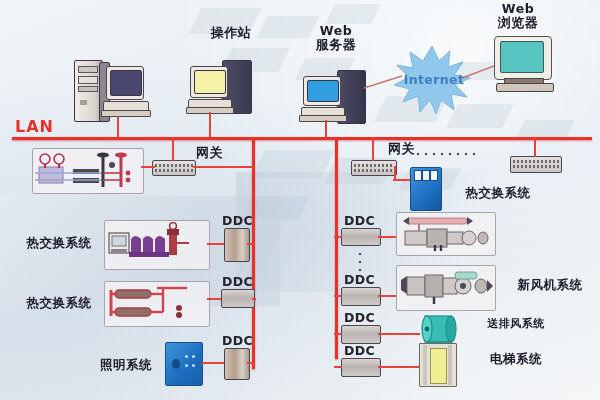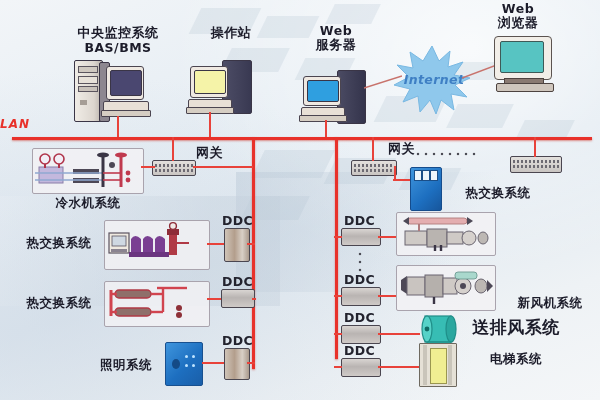--- a/index.html
+++ b/index.html
@@ -49,21 +49,21 @@
   .ddc-lbl{position:absolute;font-weight:bold;color:#23232e;letter-spacing:.4px;}
 
   
   .gw{position:absolute;border:1.3px solid #4a4650;border-radius:2px;
      background:linear-gradient(180deg,#e3e0dd 0%,#c9c5c2 100%);overflow:hidden;}
   .gw .row{position:absolute;left:2px;right:2px;height:3px;
      background:repeating-linear-gradient(90deg,#6d6a72 0 2px,transparent 2px 4px);}
 
   
   .burst{position:absolute;}
-  .burst-txt{position:absolute;color:#3e7fc4;font-weight:bold;font-style:italic;
+  .burst-txt{position:absolute;color:#3e7fc4;font-weight:bold;
      letter-spacing:.4px;}
 
   .dots-h{position:absolute;height:4px;
     background-image:radial-gradient(circle,#4c4c55 1.4px,transparent 1.6px);
     background-size:8px 4px;background-repeat:repeat-x;}
   .dots-v{position:absolute;width:4px;
     background-image:radial-gradient(circle,#4c4c55 1.4px,transparent 1.6px);
     background-size:4px 8px;background-repeat:repeat-y;}
 </style>
 </head>
@@ -85,24 +85,20 @@
   <div class="bgtile" style="left:330px;top:158px;width:60px;height:26px;"></div>
   <div class="bgtile" style="left:404px;top:168px;width:52px;height:22px;"></div>
   <div class="bgtile" style="left:246px;top:196px;width:58px;height:24px;"></div>
   <div class="bgtile" style="left:455px;top:62px;width:44px;height:18px;"></div>
   <div class="bgtile" style="left:520px;top:120px;width:50px;height:20px;"></div>
   <div class="bgwash" style="left:236px;top:172px;width:360px;height:120px;
        background:linear-gradient(118deg,rgba(188,202,216,.5) 0%,rgba(255,255,255,0) 62%);"></div>
   <div class="bgwash" style="left:0px;top:196px;width:280px;height:110px;
        background:linear-gradient(100deg,rgba(255,255,255,.1) 0%,rgba(196,208,220,.42) 70%);"></div>
 
-  <div class="lbl lbl-cn" style="left:58px;top:26px;width:120px;font-size:13px;">
-    <div>中央监控系统</div>
-    <div style="font-size:12.5px;">BAS/BMS</div>
-  </div>
 
   <div class="lbl lbl-cn" style="left:186px;top:26px;width:90px;font-size:13px;">
     <div>操作站</div>
   </div>
 
   <div class="lbl lbl-cn" style="left:298px;top:24px;width:76px;font-size:12.5px;">
     <div>Web</div>
     <div style="font-size:13px;">服务器</div>
   </div>
 
@@ -170,21 +166,21 @@
     </svg>
   </div>
 
   <div style="position:absolute;left:494px;top:36px;width:62px;height:56px;">
     <div style="position:absolute;left:0;top:0;width:56px;height:42px;background:#f2eee8;border:1.8px solid #5b5350;border-radius:4px;"></div>
     <div style="position:absolute;left:6px;top:5px;width:42px;height:30px;background:#57c4c2;border:1.4px solid #3e5a57;border-radius:2px;"></div>
     <div style="position:absolute;left:10px;top:42px;width:38px;height:6px;background:#8a7a72;border:1.4px solid #4d4340;"></div>
     <div style="position:absolute;left:2px;top:47px;width:56px;height:7px;background:#cfc6bd;border:1.5px solid #4d4340;border-radius:2px;"></div>
   </div>
 
-  <div class="lbl" style="left:0;top:118px;font-size:12px;color:#e8312a;letter-spacing:1px;font-style:italic;">LAN</div>
+  <div class="lbl" style="left:15px;top:118px;font-size:16px;color:#e8312a;letter-spacing:1px;">LAN</div>
   <div class="bus h" style="left:12px;top:137px;width:580px;"></div>
 
   <div class="bus v" style="left:252px;top:137px;height:232px;"></div>
 
   <div class="bus v" style="left:335px;top:137px;height:222px;"></div>
 
   <div class="lbl lbl-cn" style="left:196px;top:146px;font-size:13px;">网关</div>
   <div class="gw" style="left:152px;top:160px;width:42px;height:14px;">
     <div class="row" style="top:3px;"></div>
     <div class="row" style="top:8px;"></div>
@@ -223,21 +219,20 @@
       <line x1="88" y1="6" x2="88" y2="38" stroke="#c03a4e" stroke-width="3"></line>
       <ellipse cx="70" cy="6" rx="6" ry="2.6" fill="#3a3545"></ellipse>
       <ellipse cx="88" cy="6" rx="6" ry="2.6" fill="#c03a4e"></ellipse>
       <circle cx="79" cy="16" r="3" fill="#4d4856"></circle>
       <line x1="70" y1="24" x2="88" y2="24" stroke="#c03a4e" stroke-width="1.6"></line>
       <line x1="70" y1="31" x2="88" y2="31" stroke="#c03a4e" stroke-width="1.6"></line>
       <circle cx="95" cy="24" r="2.4" fill="#c03a4e"></circle>
       <circle cx="95" cy="31" r="2.4" fill="#c03a4e"></circle>
     </svg>
   </div>
-  <div class="lbl lbl-cn" style="left:38px;top:196px;width:100px;font-size:12.5px;">冷水机系统</div>
   <div class="wire h" style="left:141px;top:166px;width:14px;"></div>
 
   <div class="eqbox" style="left:104px;top:220px;width:104px;height:48px;">
     <svg width="102" height="46" viewBox="0 0 102 46">
       <rect x="4" y="12" width="20" height="20" fill="#efe9e0" stroke="#5b5460" stroke-width="1.2"></rect>
       <rect x="7" y="15" width="14" height="10" fill="#cfd8e2" stroke="#5b5460" stroke-width="0.8"></rect>
       <rect x="6" y="28" width="16" height="3" fill="#8a8390"></rect>
       <path d="M26 32 L26 18 Q30 12 36 18 L36 32 Z" fill="#7a3f92"></path>
       <path d="M38 32 L38 18 Q42 12 48 18 L48 32 Z" fill="#7a3f92"></path>
       <path d="M50 32 L50 18 Q54 12 60 18 L60 32 Z" fill="#7a3f92"></path>
@@ -330,36 +325,36 @@
       <rect x="28" y="9" width="18" height="22" fill="#b5b0ac" stroke="#6a6570" stroke-width="1"></rect>
       <rect x="46" y="12" width="14" height="16" fill="#cfcac6" stroke="#6a6570" stroke-width="1"></rect>
       <ellipse cx="66" cy="20" rx="8" ry="8" fill="#d6d1cd" stroke="#6a6570" stroke-width="1"></ellipse>
       <rect x="58" y="6" width="22" height="7" rx="3" fill="#a9d8cd" stroke="#6d9a92" stroke-width="0.9"></rect>
       <ellipse cx="84" cy="20" rx="6" ry="7" fill="#bdb8b4" stroke="#6a6570" stroke-width="1"></ellipse>
       <polygon points="90,14 96,20 90,26" fill="#4d4856"></polygon>
       <line x1="37" y1="31" x2="37" y2="38" stroke="#3a3545" stroke-width="2.4"></line>
       <circle cx="66" cy="20" r="3" fill="#4d4856"></circle>
     </svg>
   </div>
-  <div class="lbl lbl-cn" style="left:500px;top:296px;width:100px;font-size:12.5px;">新风机系统</div>
+  <div class="lbl lbl-cn" style="left:500px;top:278px;width:100px;font-size:12.5px;">新风机系统</div>
 
   <div class="ddc-lbl" style="left:344px;top:310px;font-size:12.5px;">DDC</div>
   <div class="ddc-h" style="left:341px;top:325px;width:38px;height:17px;"></div>
   <div class="wire h" style="left:334px;top:333px;width:8px;"></div>
   <div class="wire h" style="left:378px;top:333px;width:42px;"></div>
   <div style="position:absolute;left:419px;top:313px;width:42px;height:38px;">
     <svg width="42" height="38" viewBox="0 0 42 38">
       <rect x="6" y="3" width="26" height="26" fill="#37bdb4" stroke="#1f8e88" stroke-width="1.2"></rect>
       <ellipse cx="8" cy="16" rx="5" ry="13" fill="#56d2c8" stroke="#1f8e88" stroke-width="1.2"></ellipse>
       <ellipse cx="32" cy="16" rx="5" ry="13" fill="#2aa79f" stroke="#1f8e88" stroke-width="1.2"></ellipse>
       <circle cx="8" cy="16" r="2.4" fill="#0f6b66"></circle>
       <rect x="8" y="29" width="24" height="5" fill="#2aa79f" stroke="#1f8e88" stroke-width="1"></rect>
     </svg>
   </div>
-  <div class="lbl lbl-cn" style="left:466px;top:318px;width:100px;font-size:17px;">送排风系统</div>
+  <div class="lbl lbl-cn" style="left:466px;top:318px;width:100px;font-size:11px;">送排风系统</div>
 
   <div class="ddc-lbl" style="left:344px;top:343px;font-size:12.5px;">DDC</div>
   <div class="ddc-h" style="left:341px;top:358px;width:38px;height:17px;"></div>
   <div class="wire h" style="left:334px;top:366px;width:8px;"></div>
   <div class="wire h" style="left:378px;top:366px;width:42px;"></div>
   <div style="position:absolute;left:419px;top:343px;width:38px;height:44px;">
     <div style="position:absolute;inset:0;background:#e5e1d6;border:1.4px solid #6e6960;border-radius:1px;"></div>
     <div style="position:absolute;left:11px;top:5px;width:15px;height:34px;background:#f0ee92;border:1.2px solid #9a9650;"></div>
     <div style="position:absolute;left:4px;top:2px;width:4px;height:40px;background:#c9c5ba;"></div>
     <div style="position:absolute;left:29px;top:2px;width:4px;height:40px;background:#c9c5ba;"></div>

